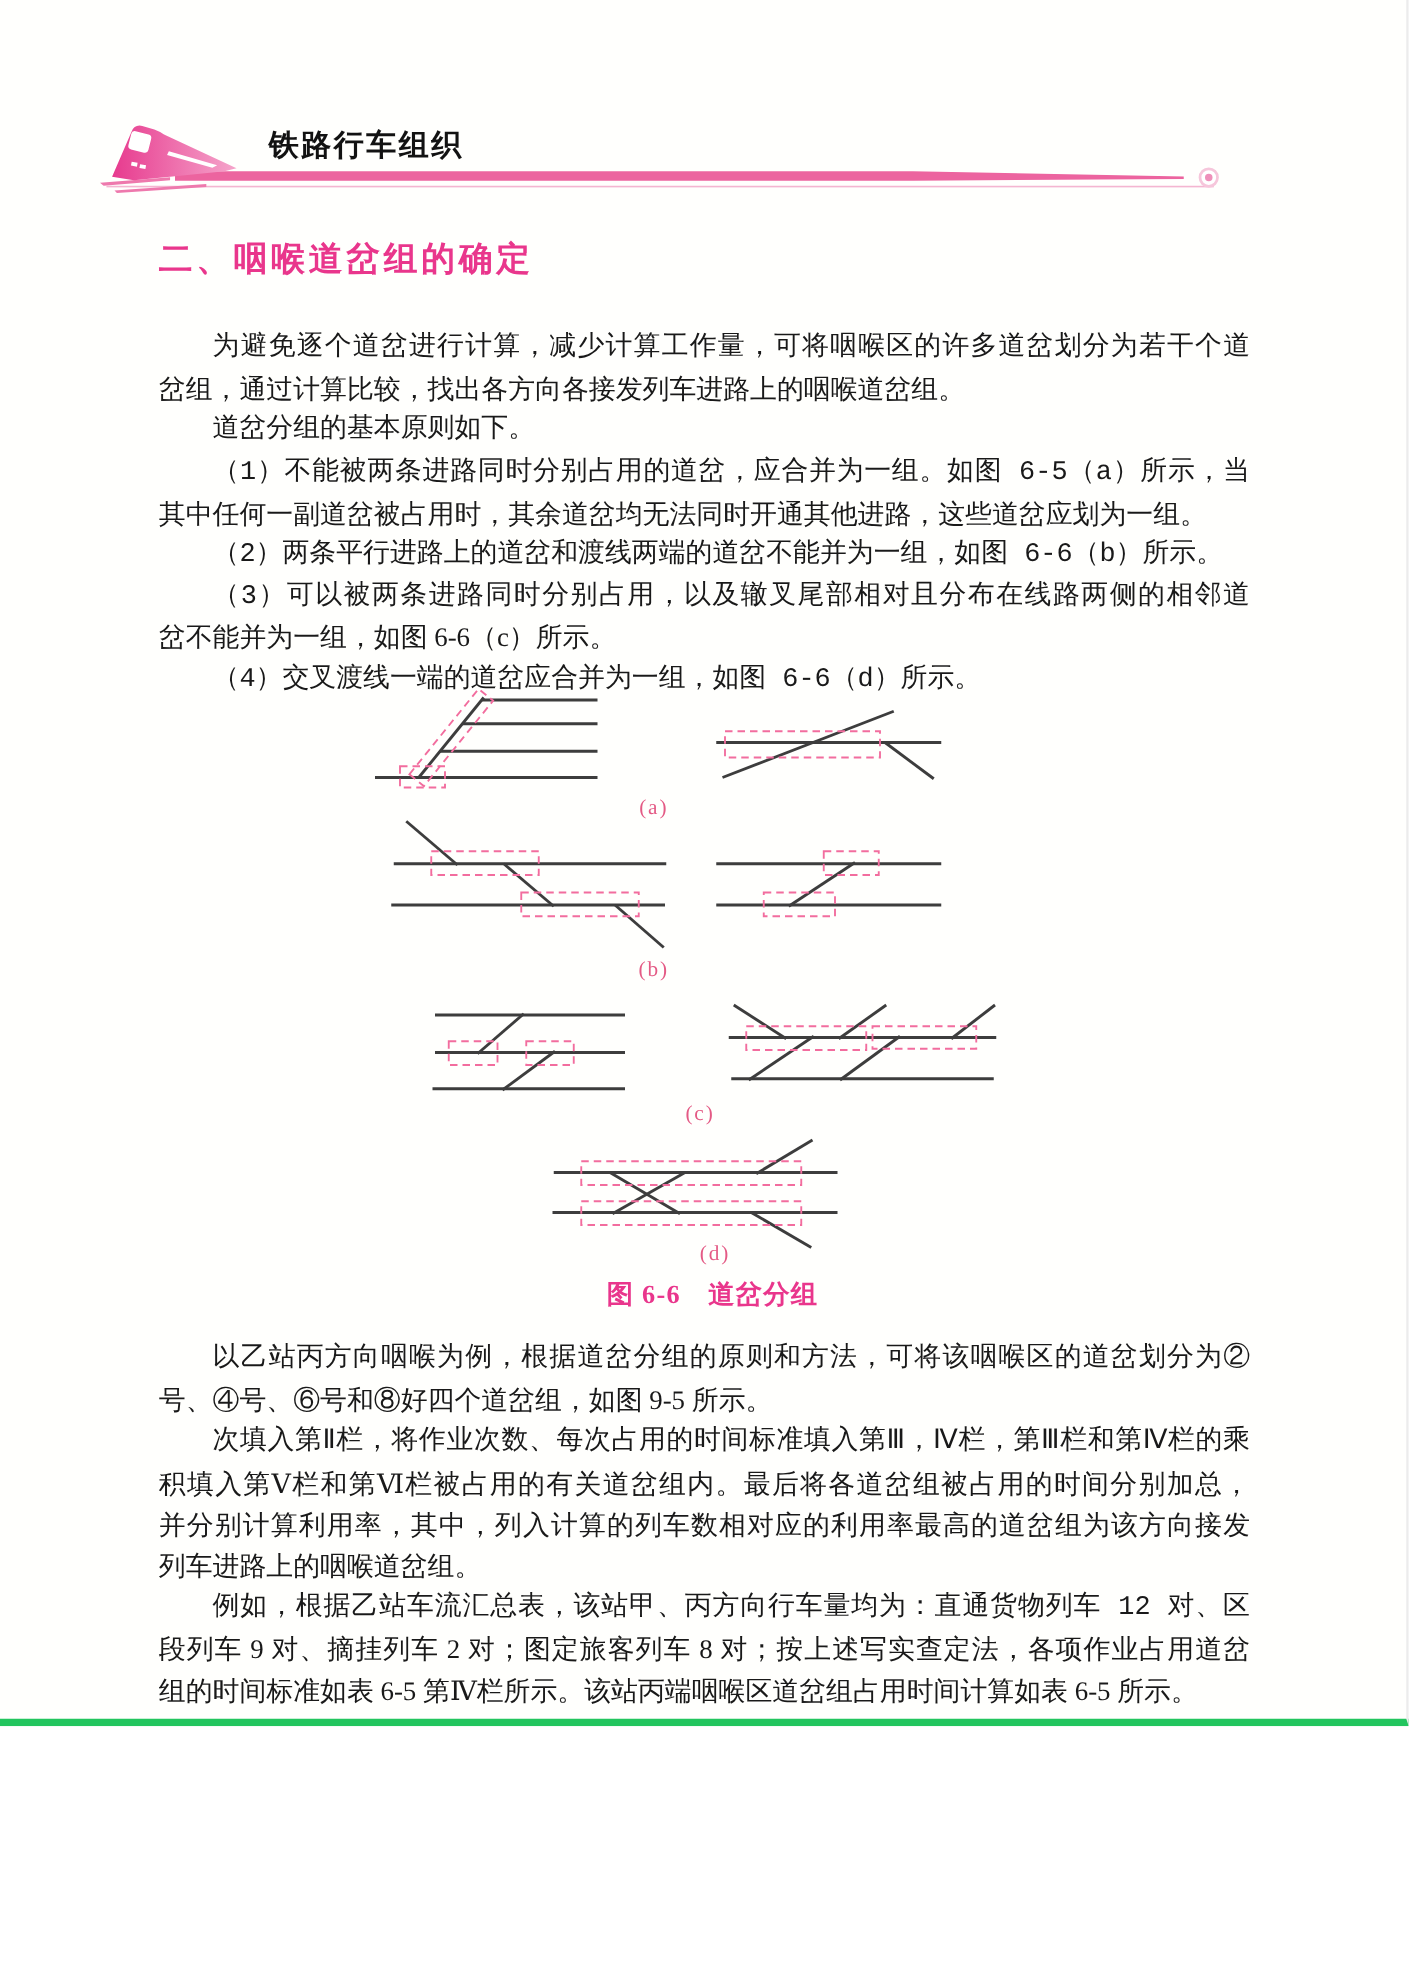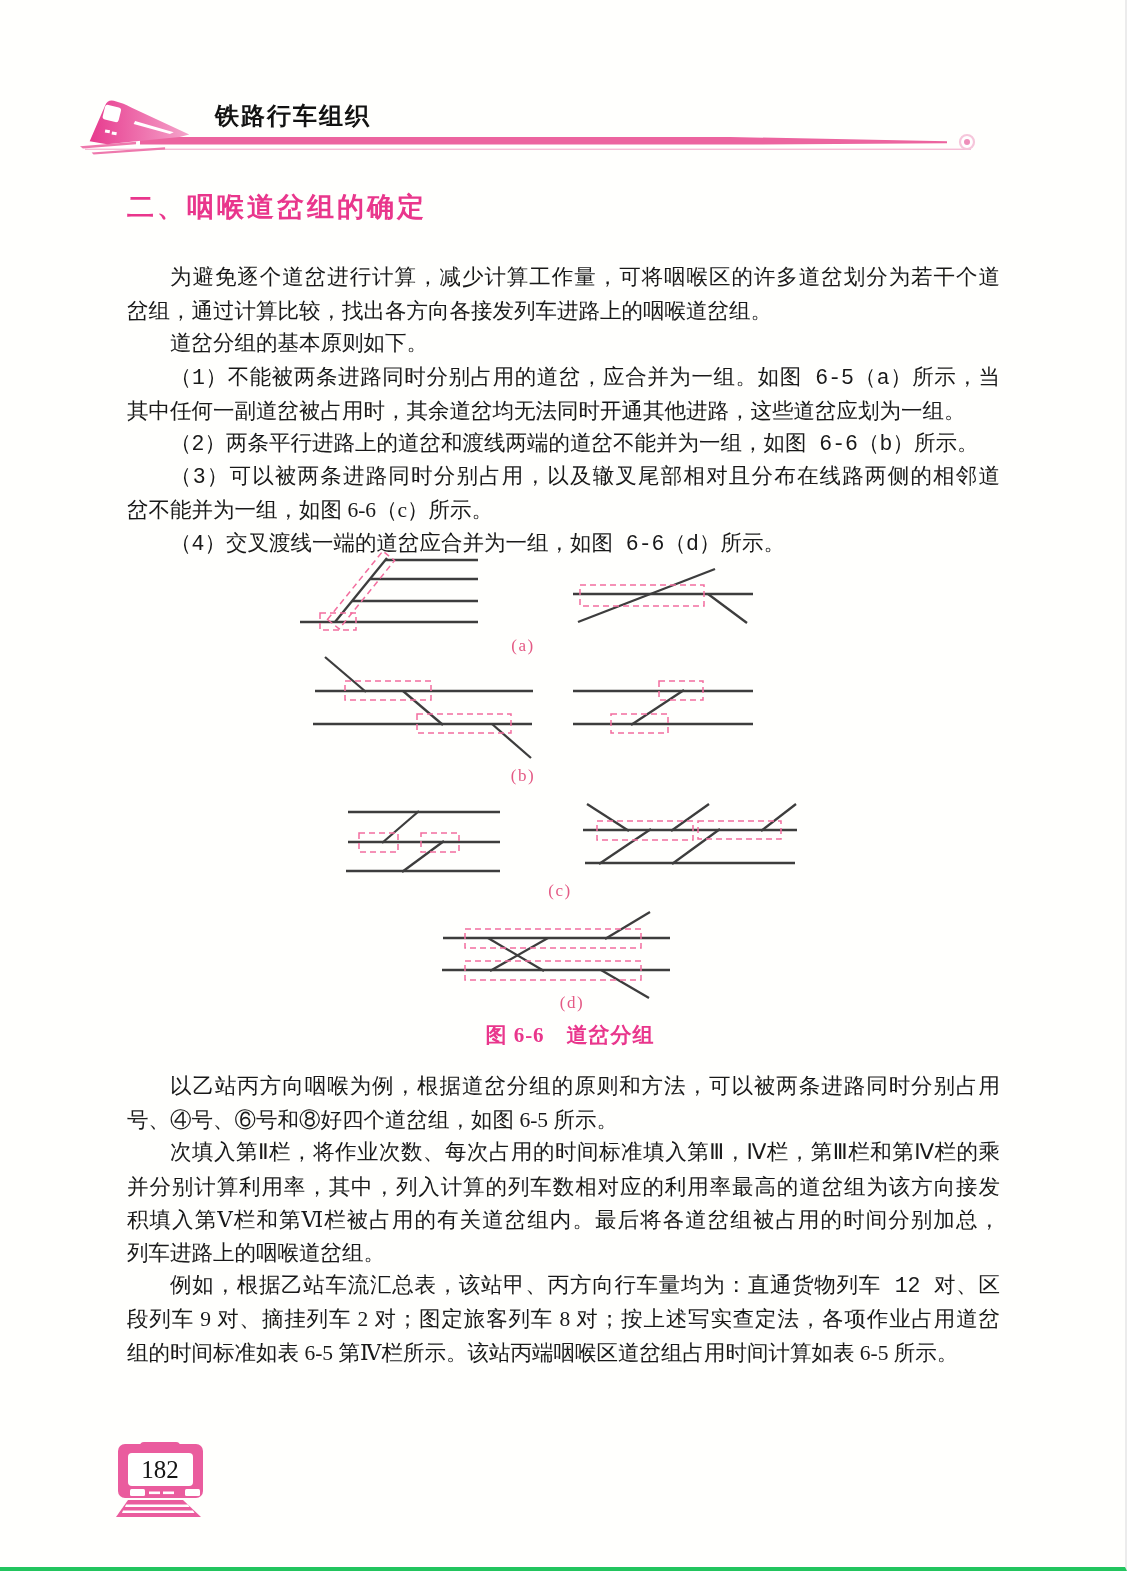--- a/index.html
+++ b/index.html
@@ -1,19 +1,19 @@
 <!DOCTYPE html>
 <html><head>
 <meta charset="utf-8">
 <style>
   html,body{margin:0;padding:0;background:#ffffff;}
   .page{
-    position:relative;width:1127px;height:1571px;background:#fffffd;
+    position:relative;width:1127px;height:1381px;background:#fffffd;
     font-family:"Liberation Serif","DejaVu Serif",serif;color:#191919;
-    overflow:hidden;border-right:2px solid #ececec;border-bottom:4px solid #22c55e;
+    overflow:hidden;border-right:2px solid #ececec;border-bottom:6px solid #22c55e;
     box-sizing:border-box;
   }
   .header-svg{position:absolute;left:80px;top:88px;width:116px;height:70px;z-index:3;}
   .band-svg{position:absolute;left:85px;top:128px;width:900px;height:30px;z-index:2;}
   .header-title{
     position:absolute;left:215px;top:100px;z-index:3;
     font-family:"Liberation Sans","DejaVu Sans",sans-serif;
     font-weight:bold;font-size:24px;letter-spacing:2px;color:#121212;
   }
   .section-heading{
@@ -164,27 +164,27 @@
       <rect class="dash" x="205" y="379" width="176" height="19"></rect>
       <rect class="dash" x="205" y="411" width="176" height="19"></rect>
     </g>
     <text class="figlabel" x="312" y="458" text-anchor="middle">(d)</text>
   </svg>
 
   <div class="fig-caption">图 6-6　道岔分组</div>
 
   <div class="textblock" id="block-bottom">
     <div class="para">
-      <div class="line">以乙站丙方向咽喉为例，根据道岔分组的原则和方法，可以被两条进路同时分别占用</div>
-      <div class="line last">号、④号、⑥号和⑧好四个道岔组，如图 6-5 所示。</div>
+      <div class="line">以乙站丙方向咽喉为例，根据道岔分组的原则和方法，可将该咽喉区的道岔划分为②</div>
+      <div class="line last">号、④号、⑥号和⑧好四个道岔组，如图 9-5 所示。</div>
     </div>
     <div class="para">
       <div class="line">次填入第Ⅱ栏，将作业次数、每次占用的时间标准填入第Ⅲ，Ⅳ栏，第Ⅲ栏和第Ⅳ栏的乘</div>
+      <div class="line">积填入第Ⅴ栏和第Ⅵ栏被占用的有关道岔组内。最后将各道岔组被占用的时间分别加总，</div>
       <div class="line">并分别计算利用率，其中，列入计算的列车数相对应的利用率最高的道岔组为该方向接发</div>
-      <div class="line">积填入第Ⅴ栏和第Ⅵ栏被占用的有关道岔组内。最后将各道岔组被占用的时间分别加总，</div>
       <div class="line last">列车进路上的咽喉道岔组。</div>
     </div>
     <div class="para">
       <div class="line">例如，根据乙站车流汇总表，该站甲、丙方向行车量均为：直通货物列车 12 对、区</div>
       <div class="line">段列车 9 对、摘挂列车 2 对；图定旅客列车 8 对；按上述写实查定法，各项作业占用道岔</div>
       <div class="line last">组的时间标准如表 6-5 第Ⅳ栏所示。该站丙端咽喉区道岔组占用时间计算如表 6-5 所示。</div>
     </div>
   </div>
 
   <svg class="footer-svg" viewBox="0 0 96 80">

